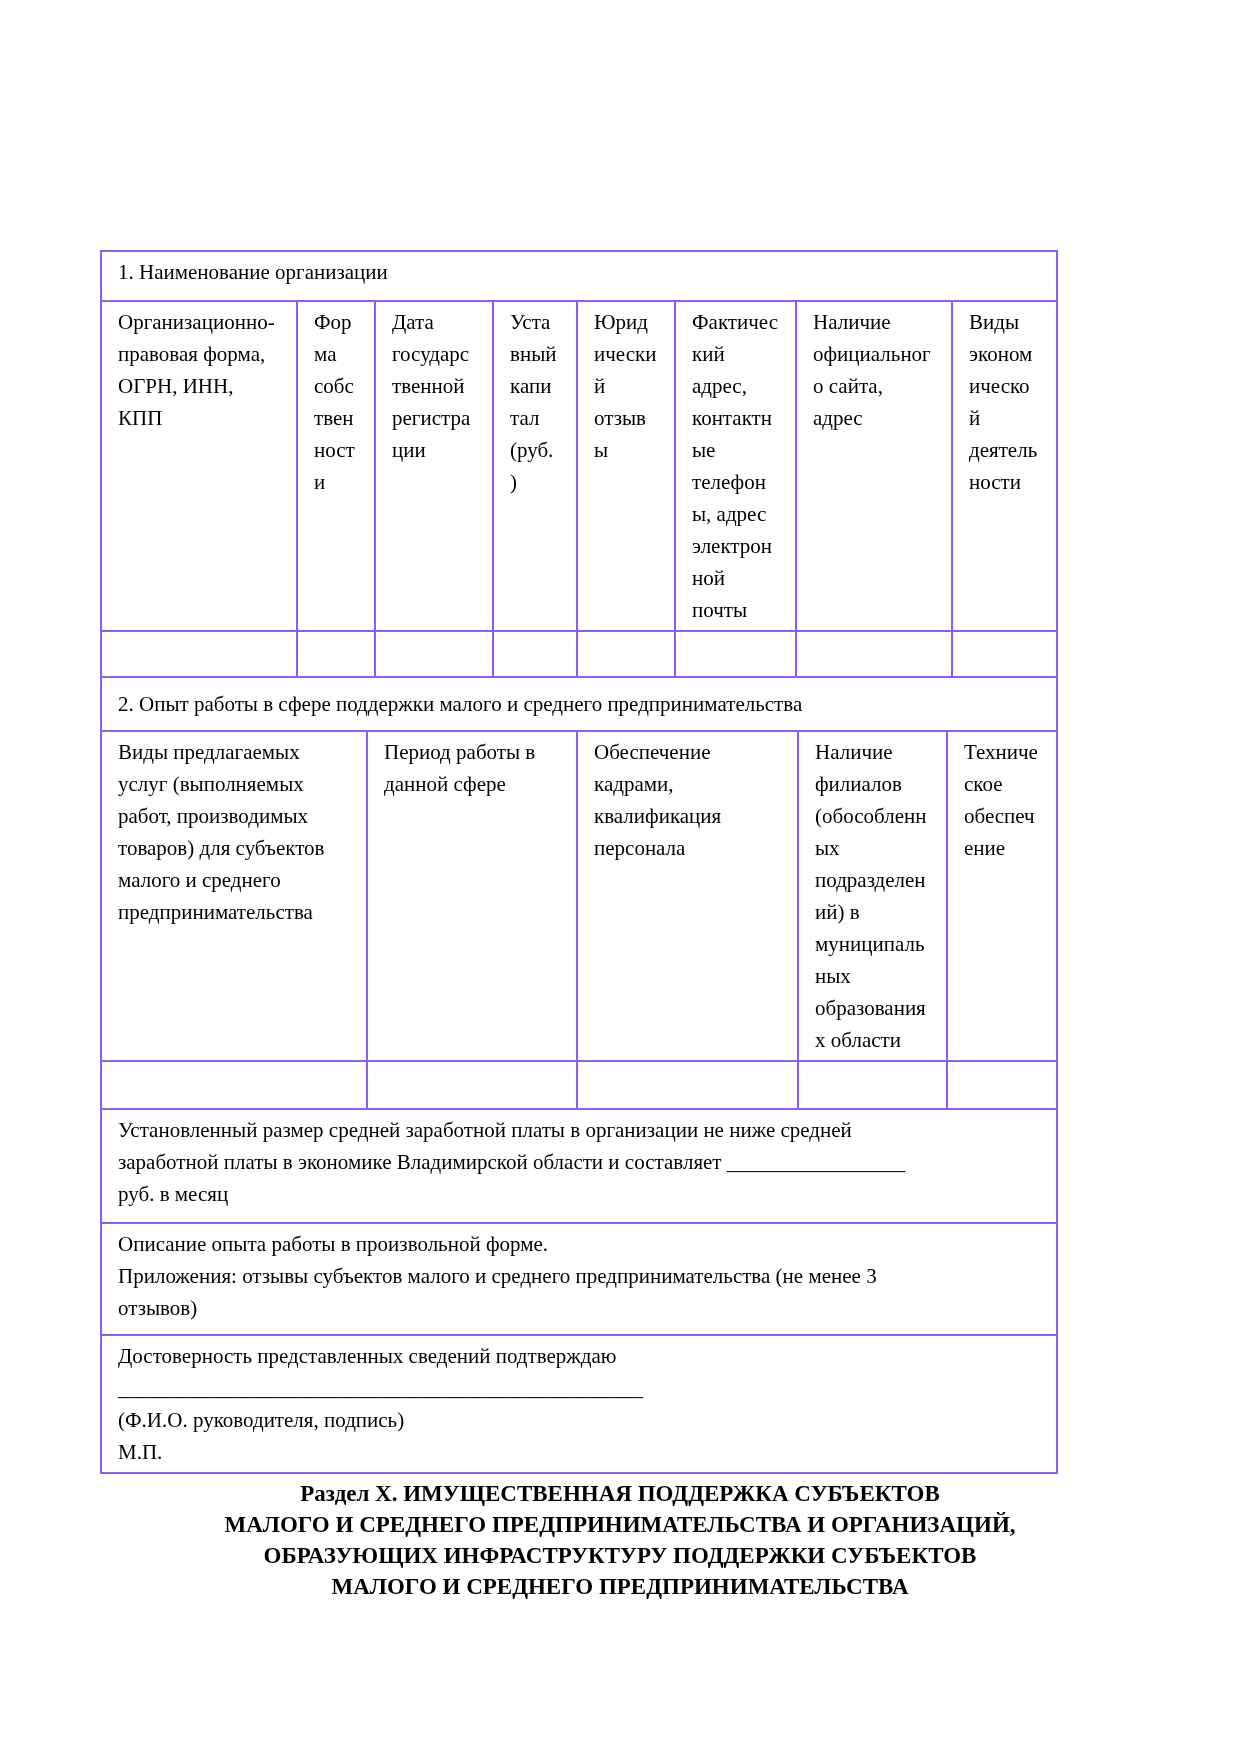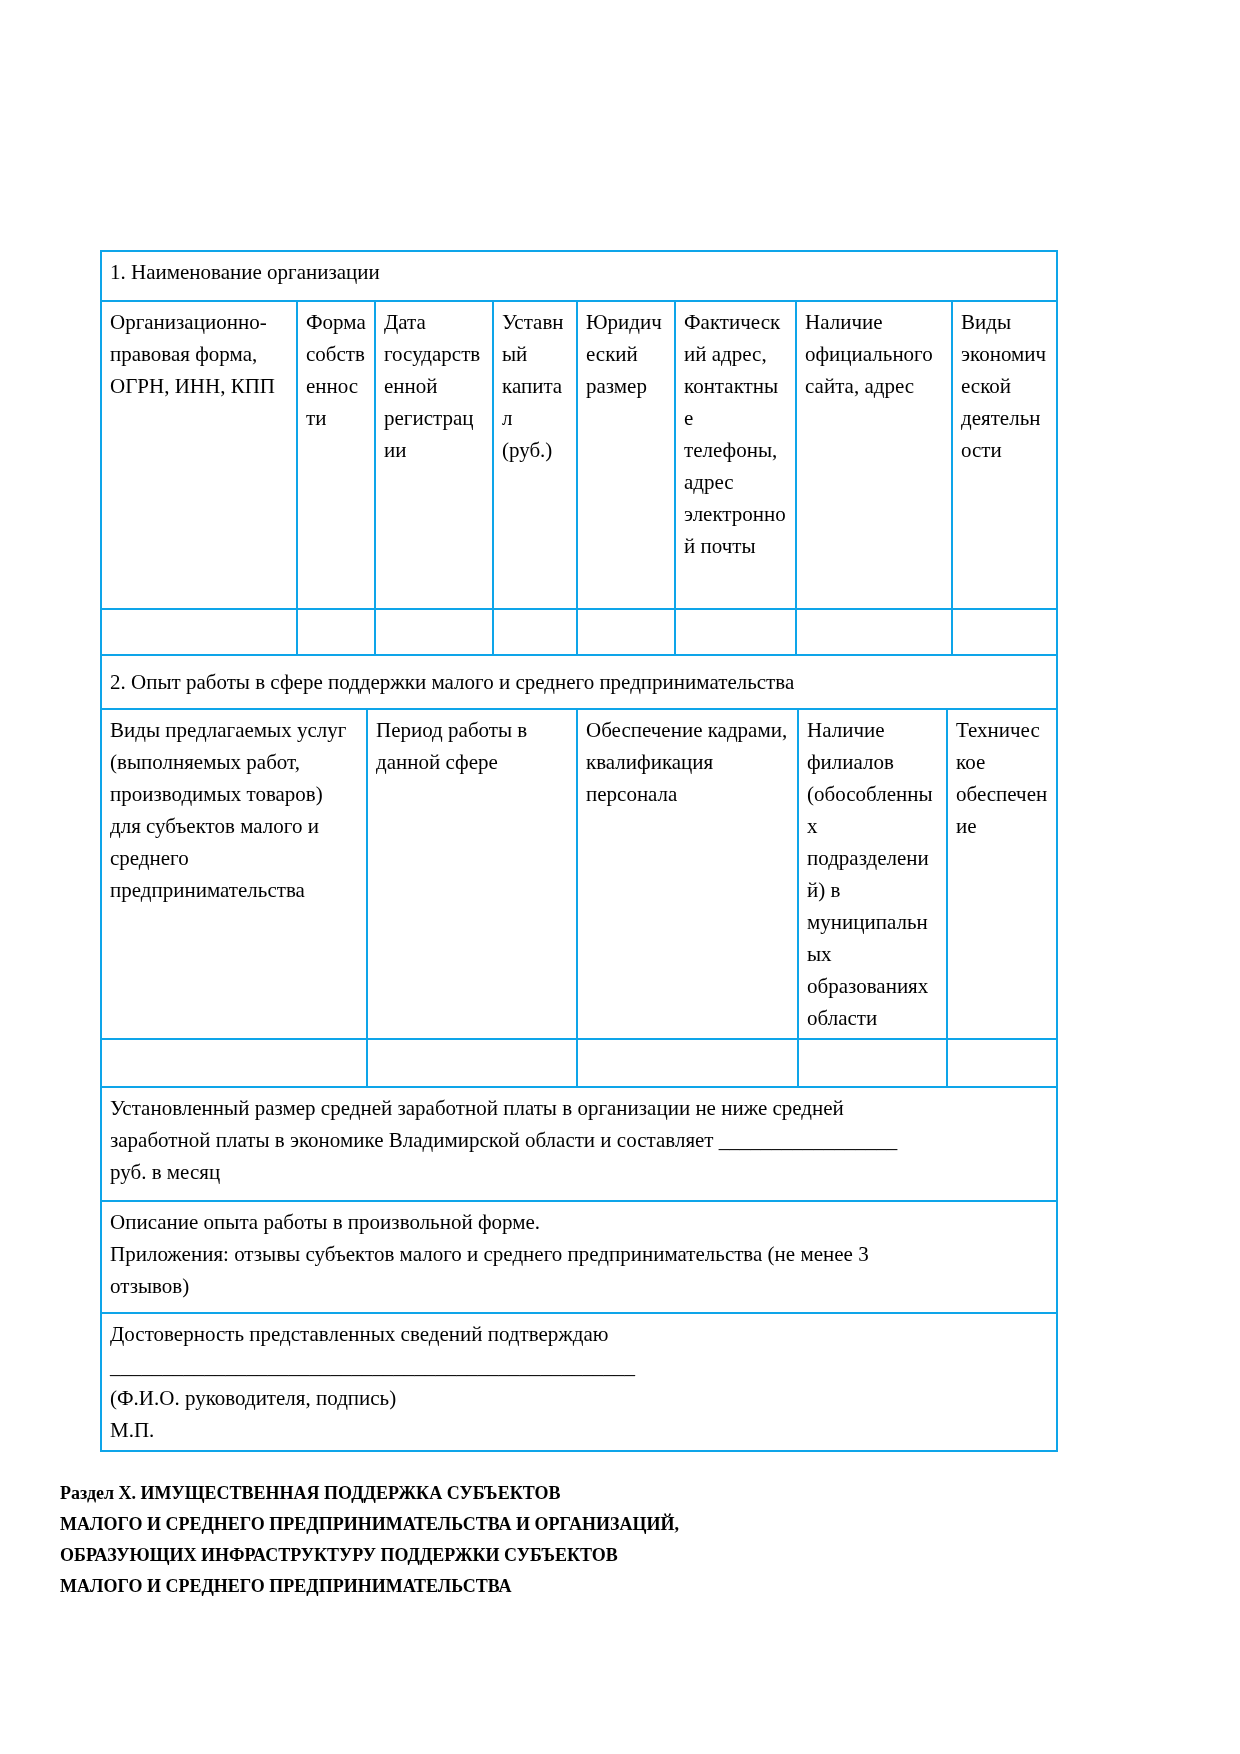--- a/index.html
+++ b/index.html
@@ -26,47 +26,47 @@
     position: absolute;
     top: 250px; left: 100px; width: 956px;
   }
   table.doc-table {
     width: 956px;
     border-collapse: collapse;
     table-layout: fixed;
   }
   table.doc-table + table.doc-table { margin-top: -2px; }
   table.doc-table td {
-    border: 2px solid #0ea5e9;
+    border: 2px solid #8b5cf6;
     vertical-align: top;
     font-size: 21px;
     line-height: 32px;
-    padding: 4px 8px;
+    padding: 4px 16px;
     overflow-wrap: anywhere;
     word-wrap: break-word;
   }
   td.section-title-cell { height: 50px; padding-top: 8px; }
   #org-table td.hdr-cell   { height: 308px; margin-left: 46px; }
   #org-table td.value-cell { height: 46px; }
   #exp-table td.section-title-cell { height: 54px; padding-top: 10px; }
   #exp-table td.hdr-cell   { height: 308px; }
   #exp-table td.value-cell { height: 48px; }
   td.note-cell {
     white-space: pre-line;
     padding: 6px 10px 6px 8px;
     font-family: Liberation Serif, serif;
   }
   #notes-table td.note-salary       { height: 114px; }
   #notes-table td.note-description  { height: 112px; }
   #notes-table td.note-confirmation { height: 130px; }
   .footer-heading {
     position: absolute;
     top: 1478px; left: 60px; width: 1120px;
-    text-align: left;
-    font-size: 18px;
+    text-align: center;
+    font-size: 23px;
     font-weight: bold;
     line-height: 31px;
     white-space: pre-line;
     font-family: Liberation Serif, serif;
   }
 </style>
 </head>
 <body>
 
 <div class="page">
@@ -87,21 +87,21 @@
       </colgroup>
       <tbody>
           <tr>
         <td colspan="8" class="section-title-cell">1. Наименование организации</td>
       </tr>
       <tr>
         <td class="hdr-cell">Организационно-правовая форма, ОГРН, ИНН, КПП</td>
         <td class="hdr-cell">Форма собственности</td>
         <td class="hdr-cell">Дата государственной регистрации</td>
         <td class="hdr-cell">Уставный капитал (руб.)</td>
-        <td class="hdr-cell">Юридический размер</td>
+        <td class="hdr-cell">Юридический отзывы</td>
         <td class="hdr-cell">Фактический адрес, контактные телефоны, адрес электронной почты</td>
         <td class="hdr-cell">Наличие официального сайта, адрес</td>
         <td class="hdr-cell">Виды экономической деятельности</td>
       </tr>
       <tr>
         <td class="value-cell"></td>
         <td class="value-cell"></td>
         <td class="value-cell"></td>
         <td class="value-cell"></td>
         <td class="value-cell"></td>

